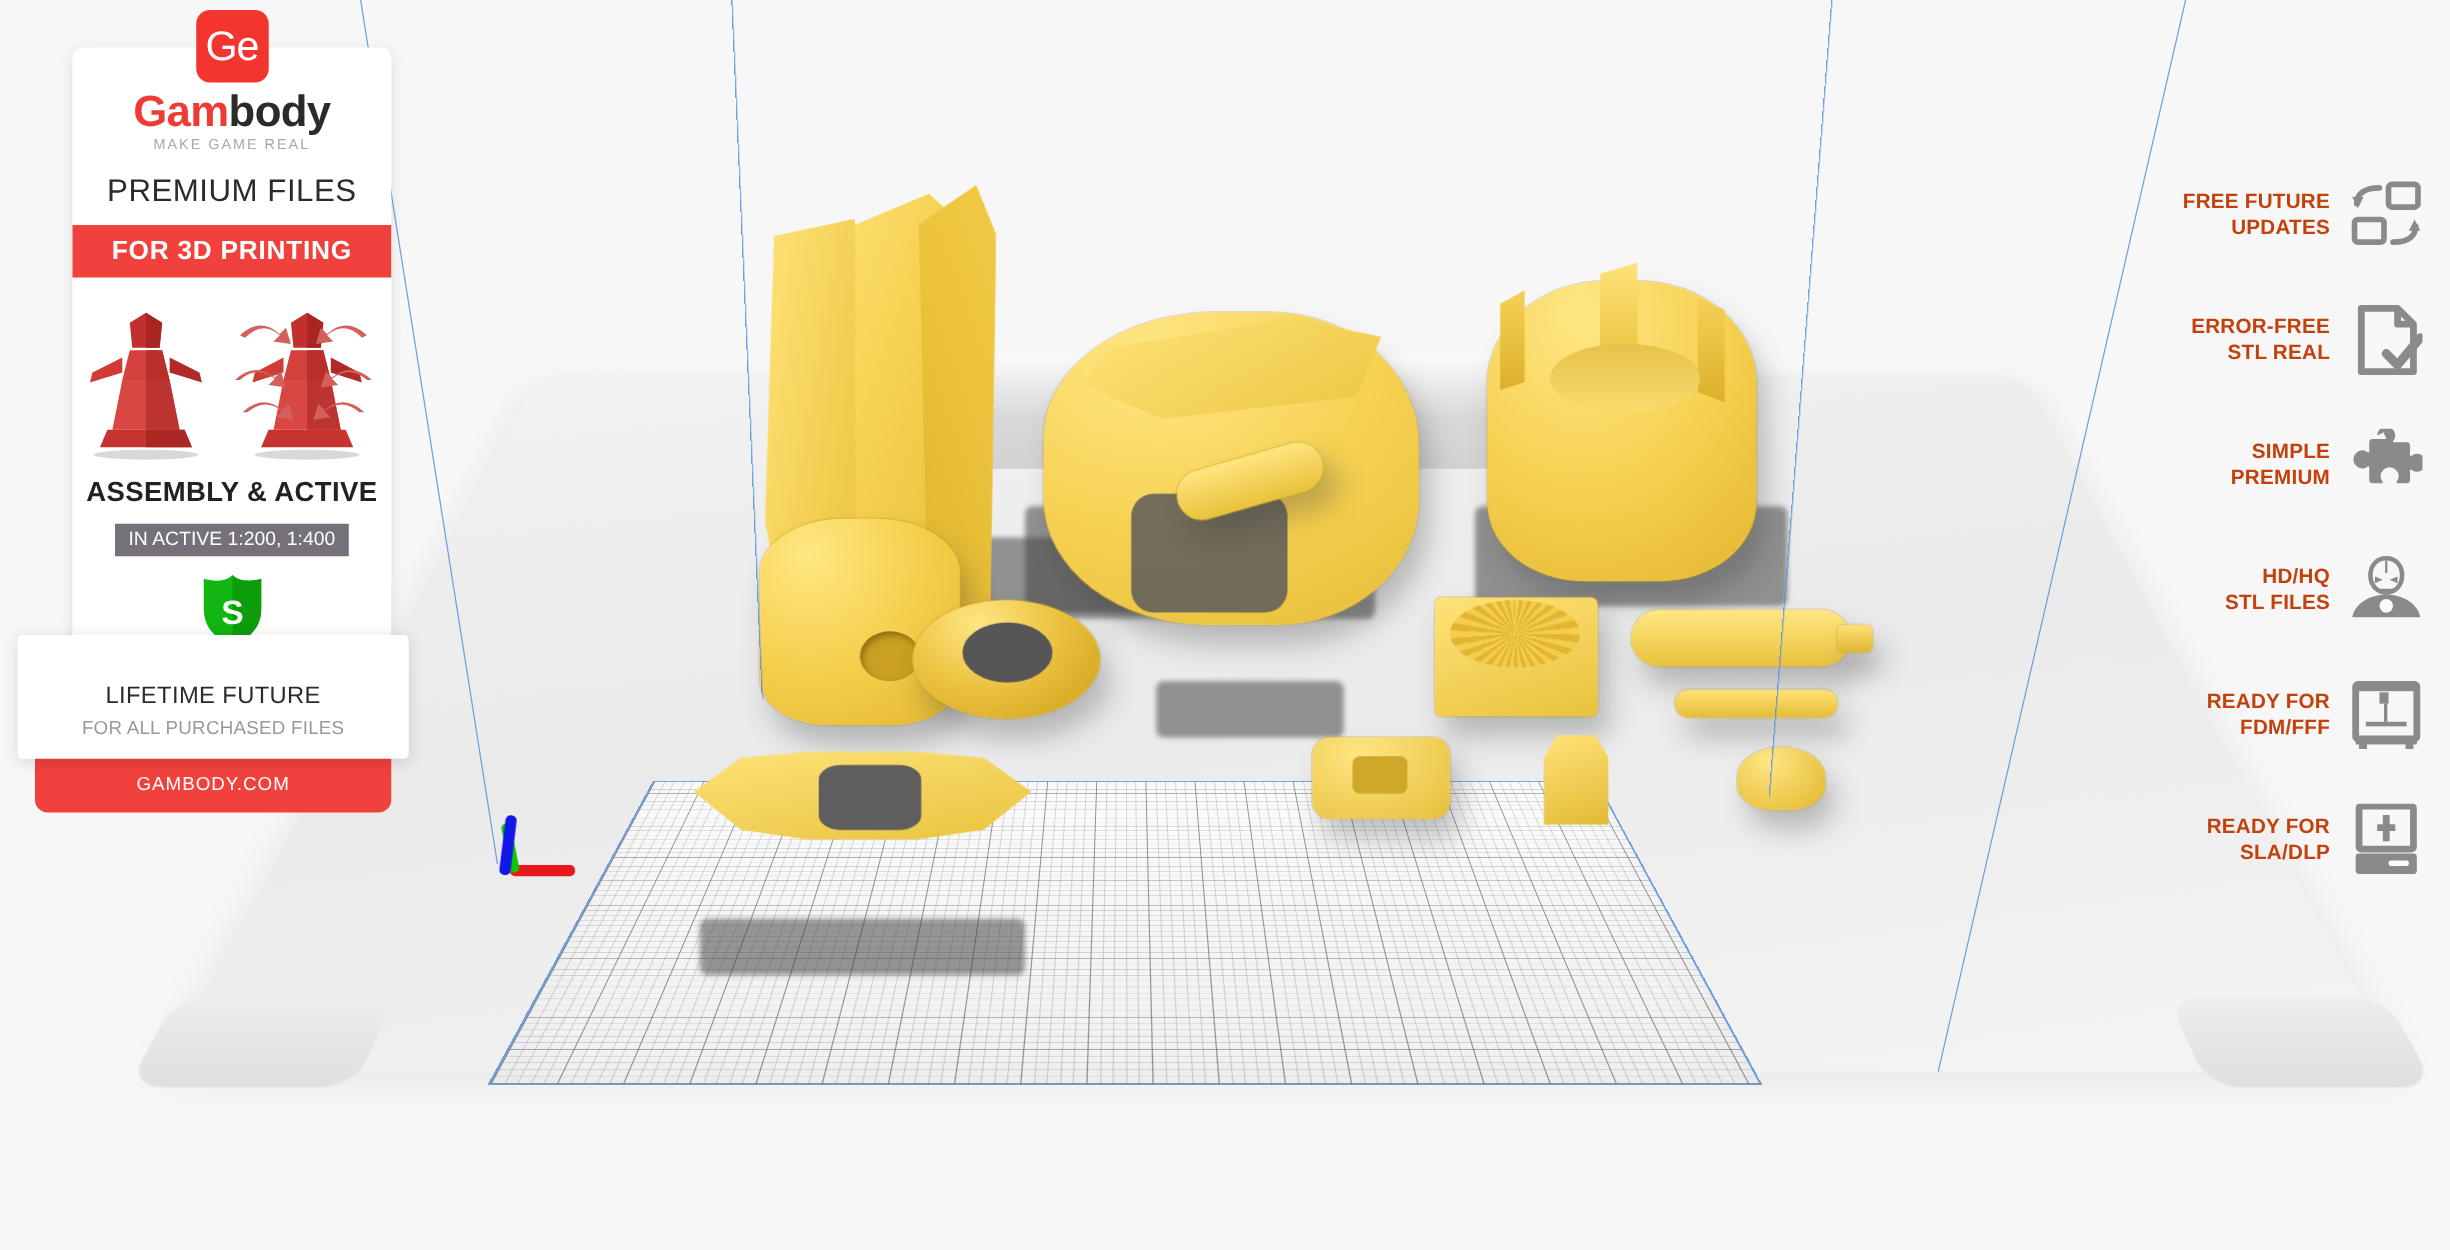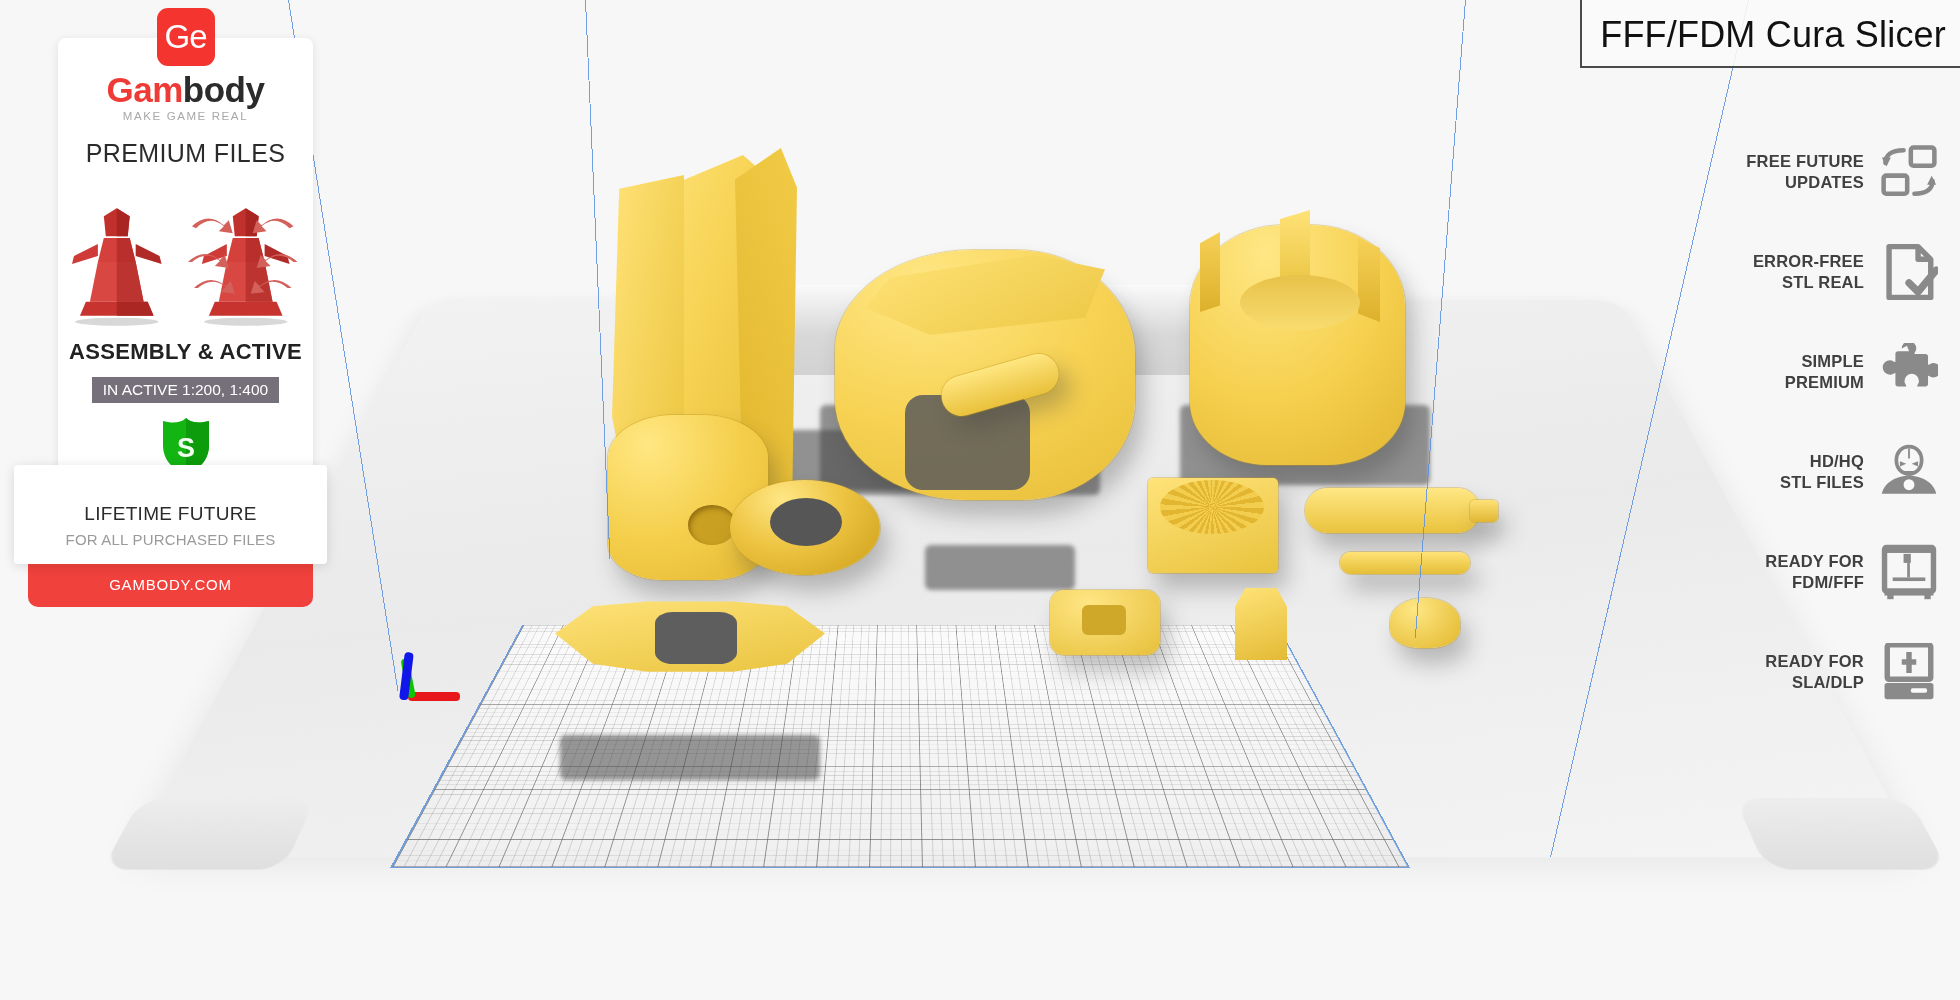--- a/index.html
+++ b/index.html
@@ -132,21 +132,21 @@
   .promo-footer {
     background:#f0413c; color:#fff; text-align:center; font-size:15px;
     letter-spacing:0.8px; padding:12px 0 14px; border-radius:0 0 10px 10px;
     margin-top:-14px; position:relative; z-index:-1; padding-top:26px;
   }
 
   
   .features { position:absolute; right:22px; top:122px; width:250px; z-index:12; }
   .feat { display:flex; align-items:center; justify-content:flex-end; height:100px; gap:16px; }
   .feat-label {
-    text-align:right; font-size:16.5px; font-weight:700; color:#404040;
+    text-align:right; font-size:16.5px; font-weight:700; color:#c2410c;
     line-height:1.25; letter-spacing:0.2px; white-space:pre-line;
   }
   .feat-icon { width:58px; height:58px; flex:0 0 58px; color:#8a8a8a;
                display:flex; align-items:center; justify-content:center; }
   .feat-icon svg { width:100%; height:100%; fill:currentColor; }
 
   
   .title-box {
     position:absolute; right:0px; top:0px; padding:14px 14px 10px 18px;
     border-left:2px solid #4a4a4a; border-bottom:2px solid #4a4a4a;
@@ -267,32 +267,30 @@
       <div class="ax y"></div>
       <div class="ax z"></div>
     </div>
 
     <div class="guide" style="left:288px; top:0px; height:700px; transform:rotate(-9deg);"></div>
     <div class="guide" style="left:585px; top:0px; height:560px; transform:rotate(-2.5deg);"></div>
     <div class="guide" style="left:1465px; top:0px; height:640px; transform:rotate(4.5deg);"></div>
     <div class="guide" style="left:1748px; top:0px; height:880px; transform:rotate(13deg);"></div>
   </div>
 
-  <div class="title-box">
-    <div class="t">FFF/FDM Cura Slicer</div>
-  </div>
 
   <div class="promo">
     <div class="promo-main">
       <div class="ge-badge">Ge</div>
       <div class="brand">
         <span class="a">Gam</span><span class="b">body</span>
       </div>
       <div class="tagline">MAKE GAME REAL</div>
       <div class="premium">PREMIUM FILES</div>
+      <div class="redbar">FOR 3D PRINTING</div>
 
       <div class="figs">
         <svg width="98" height="125" viewBox="0 0 98 125">
           <ellipse cx="49" cy="120" rx="42" ry="4" fill="#d8d8d8"></ellipse>
           <polygon points="49,6 62,14 60,34 38,34 36,14" fill="#c0302c"></polygon>
           <polygon points="49,6 62,14 60,34 49,34" fill="#a92521"></polygon>
           <polygon points="36,36 62,36 68,60 30,60" fill="#d4413c"></polygon>
           <polygon points="49,36 62,36 68,60 49,60" fill="#b82f2b"></polygon>
           <polygon points="30,42 6,54 4,62 30,54" fill="#cf3b36"></polygon>
           <polygon points="68,42 92,54 94,62 68,54" fill="#b02b27"></polygon>

